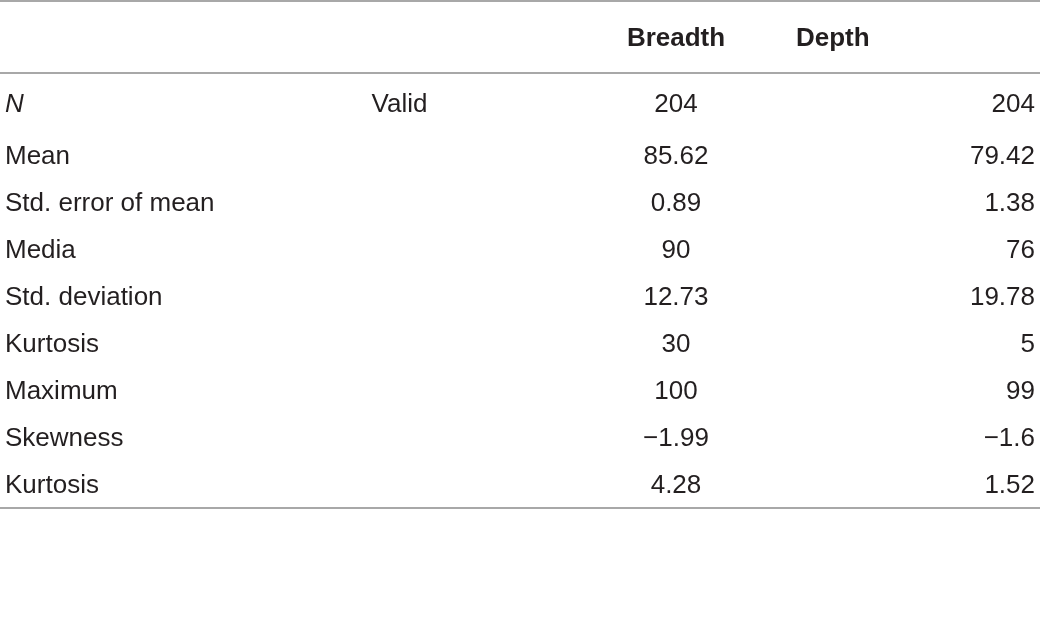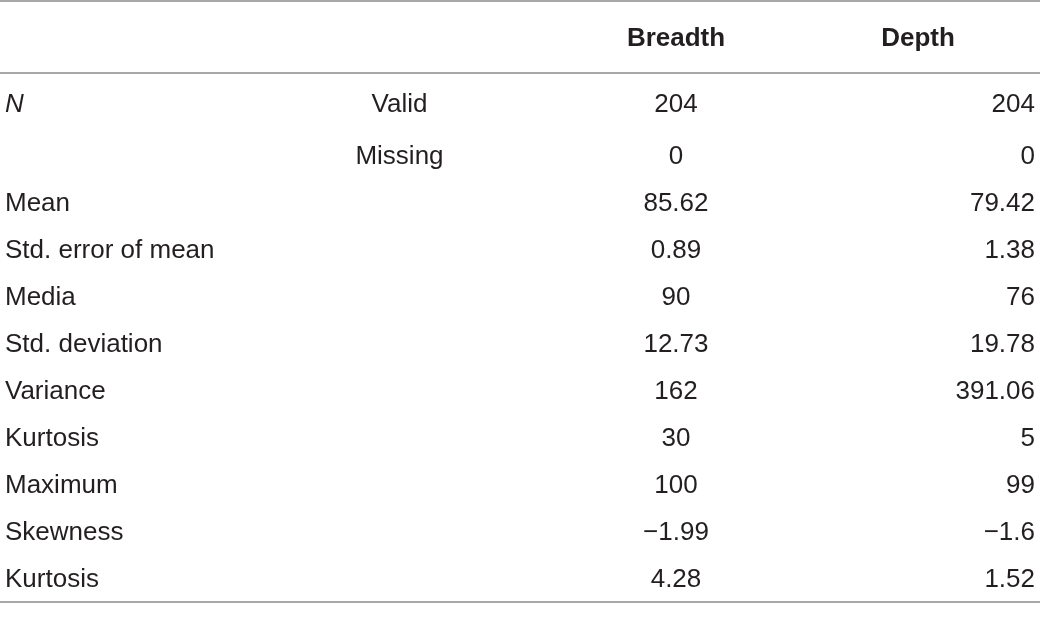--- a/index.html
+++ b/index.html
@@ -57,21 +57,21 @@
     color: #231f20;
     padding: 0;
     height: 70px;
     vertical-align: middle;
   }
   th.head-blank { }
   th.head-breadth {
     text-align: center;
   }
   th.head-depth {
-    text-align: center;
+    text-align: left;
     padding-right: 5px;
   }
 
   
   tbody td {
     padding: 0;
     height: 47px;
     vertical-align: middle;
     font-weight: normal;
     font-size: 26px;
@@ -118,26 +118,20 @@
       </tr>
     </thead>
     <tbody id="stats-table-body">
         <tr class="first-body-row">
           <td class="cell-label italic">N</td>
           <td class="cell-sub">Valid</td>
           <td class="cell-breadth">204</td>
           <td class="cell-depth">204</td>
         </tr>
         <tr>
-          <td class="cell-label"></td>
-          <td class="cell-sub">Missing</td>
-          <td class="cell-breadth">0</td>
-          <td class="cell-depth">0</td>
-        </tr>
-        <tr>
           <td class="cell-label">Mean</td>
           <td class="cell-sub"></td>
           <td class="cell-breadth">85.62</td>
           <td class="cell-depth">79.42</td>
         </tr>
         <tr>
           <td class="cell-label">Std. error of mean</td>
           <td class="cell-sub"></td>
           <td class="cell-breadth">0.89</td>
           <td class="cell-depth">1.38</td>
@@ -146,26 +140,20 @@
           <td class="cell-label">Media</td>
           <td class="cell-sub"></td>
           <td class="cell-breadth">90</td>
           <td class="cell-depth">76</td>
         </tr>
         <tr>
           <td class="cell-label">Std. deviation</td>
           <td class="cell-sub"></td>
           <td class="cell-breadth">12.73</td>
           <td class="cell-depth">19.78</td>
-        </tr>
-        <tr>
-          <td class="cell-label">Variance</td>
-          <td class="cell-sub"></td>
-          <td class="cell-breadth">162</td>
-          <td class="cell-depth">391.06</td>
         </tr>
         <tr>
           <td class="cell-label">Kurtosis</td>
           <td class="cell-sub"></td>
           <td class="cell-breadth">30</td>
           <td class="cell-depth">5</td>
         </tr>
         <tr>
           <td class="cell-label">Maximum</td>
           <td class="cell-sub"></td>

